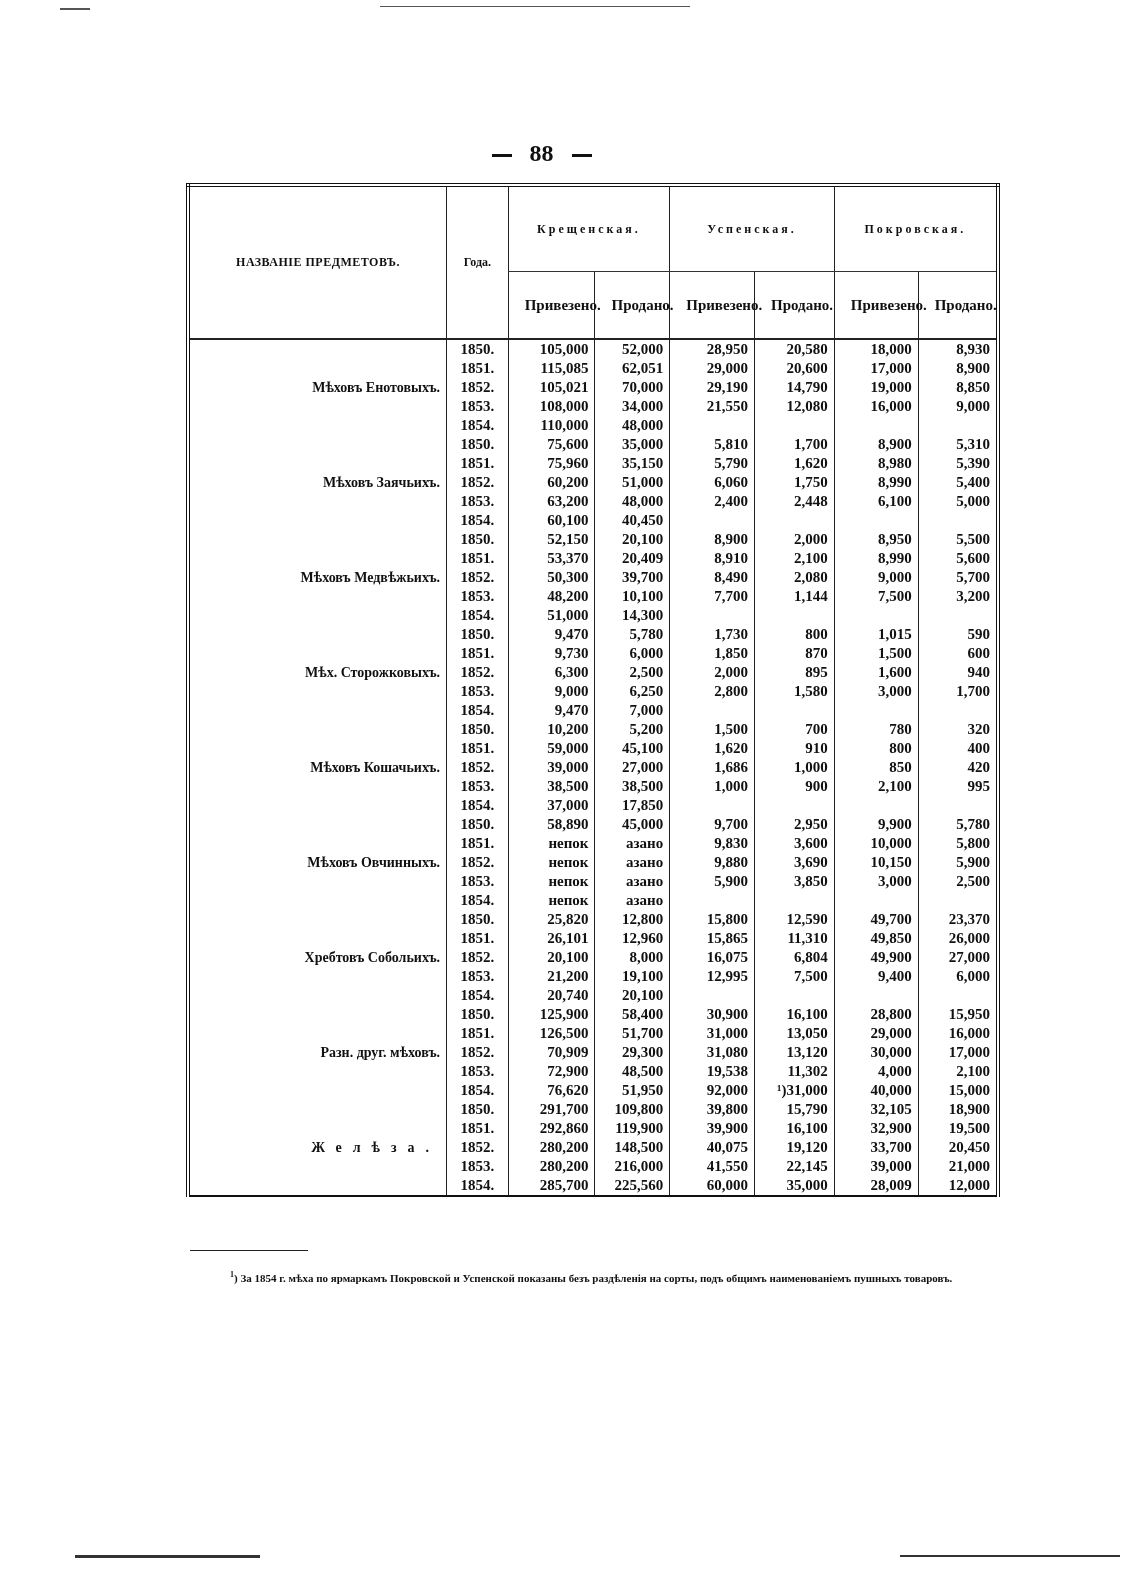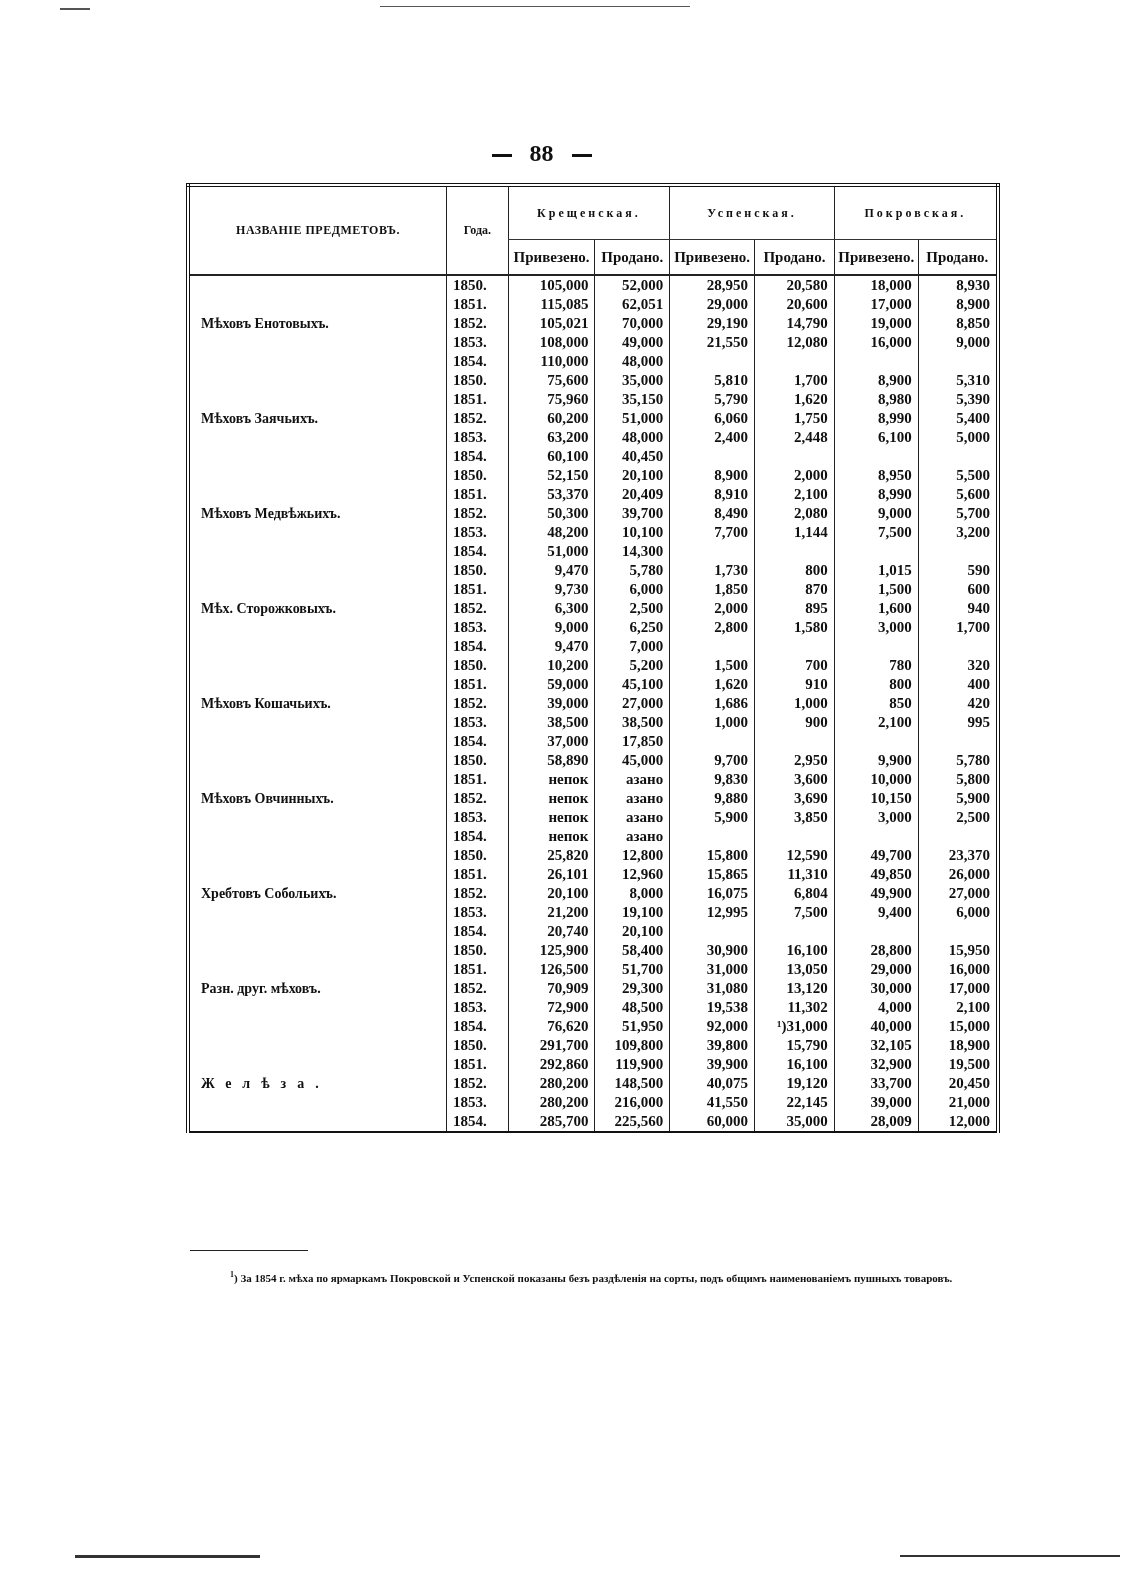--- a/index.html
+++ b/index.html
@@ -7,31 +7,31 @@
          font-family: "DejaVu Serif", "Liberation Serif", serif; color: #111; }
   .scan-mark { position: absolute; height: 2px; background: #555; }
   .page-number { position: absolute; top: 140px; left: 0; width: 1083px; text-align: center;
                  font-family: "Liberation Serif", serif; font-size: 24px; font-weight: bold; }
   .page-number .dash { display: inline-block; width: 20px; height: 3px; background: #111;
                        vertical-align: middle; margin: 0 18px; }
   .table-wrap { position: absolute; left: 186px; top: 183px; width: 814px; }
   table.data { border-collapse: collapse; width: 814px; table-layout: fixed;
                border-top: 4px double #111; border-left: 4px double #111; border-right: 4px double #111; }
   table.data th { font-family: "Liberation Serif", serif; font-weight: bold; font-size: 12px;
-                  border-left: 1px solid #222; text-align: center; padding: 0; }
+                  border-left: 1px solid #222; text-align: center; padding: 16px; }
   table.data th.group { height: 52px; letter-spacing: 3px; border-bottom: 1px solid #333; }
   table.data th.sub { height: 34px; font-size: 15px; }
   table.data th.name { font-size: 12px; letter-spacing: 0.5px; border-left: none; }
   table.data thead tr:last-child th { border-bottom: 2px solid #222; }
   table.data thead tr:first-child th.name, table.data thead tr:first-child th.year { border-bottom: 2px solid #222; }
   table.data td { border-left: 1px solid #222; padding: 0 6px; vertical-align: top;
                   font-family: "Liberation Serif", serif; font-weight: bold; font-size: 15px; }
-  table.data td.label { border-left: none; vertical-align: middle; padding-right: 6px;
+  table.data td.label { border-left: none; text-align: right; vertical-align: middle; padding-right: 6px;
                         font-size: 14px; padding-left: 11px; }
-  table.data td.yr { text-align: left; padding-right: 6px; }
+  table.data td.yr { text-align: center; padding-right: 6px; }
   table.data td.num { text-align: right; }
   .grp td { padding-top: 6px; padding-bottom: 6px; }
   .lines div { height: 19px; line-height: 19px; white-space: nowrap; }
   .spread { letter-spacing: 11px; }
   .footrule { position: absolute; left: 190px; top: 1250px; width: 118px; height: 1px; background: #222; }
   .footnote { position: absolute; left: 200px; top: 1266px; width: 800px; font-family: Liberation Serif, serif;
               font-weight: bold; font-size: 11px; line-height: 18px; text-indent: 30px; }
   .footnote sup { font-size: 8px; }
   .bottom-mark { position: absolute; top: 1555px; height: 3px; background: #333; }
 </style>
@@ -88,21 +88,21 @@
             <div>105,000</div>
             <div>115,085</div>
             <div>105,021</div>
             <div>108,000</div>
             <div>110,000</div>
           </td>
           <td class="num lines">
             <div>52,000</div>
             <div>62,051</div>
             <div>70,000</div>
-            <div>49,000</div>
+            <div>34,000</div>
             <div>48,000</div>
           </td>
           <td class="num lines">
             <div>28,950</div>
             <div>29,000</div>
             <div>29,190</div>
             <div>21,550</div>
             <div></div>
           </td>
           <td class="num lines">

